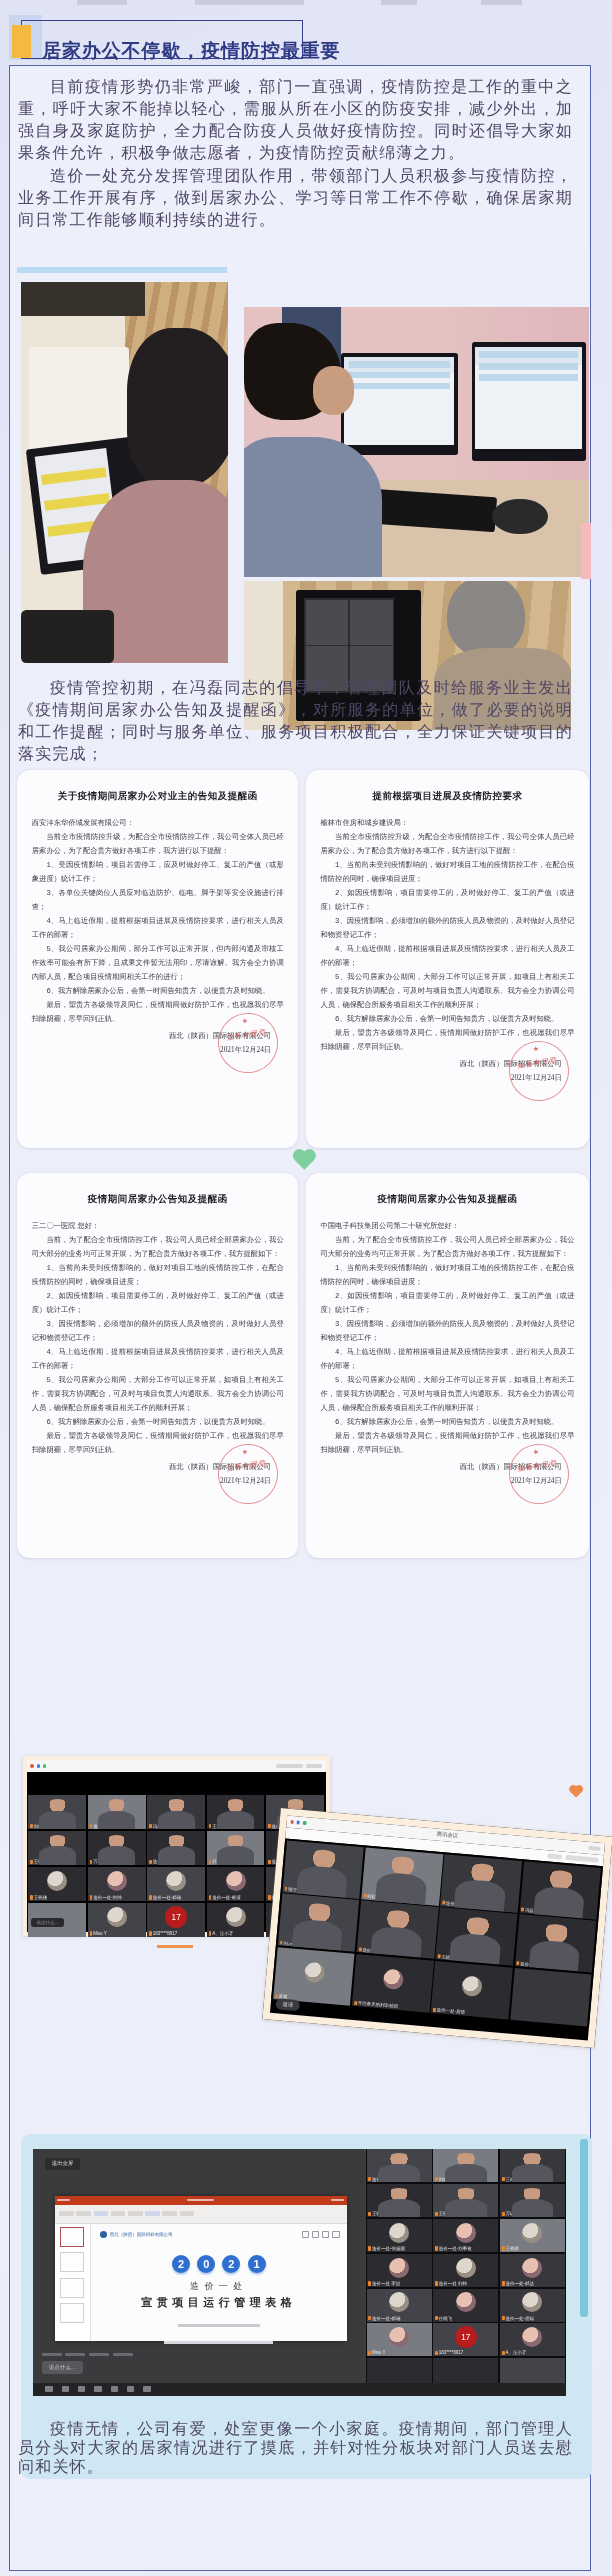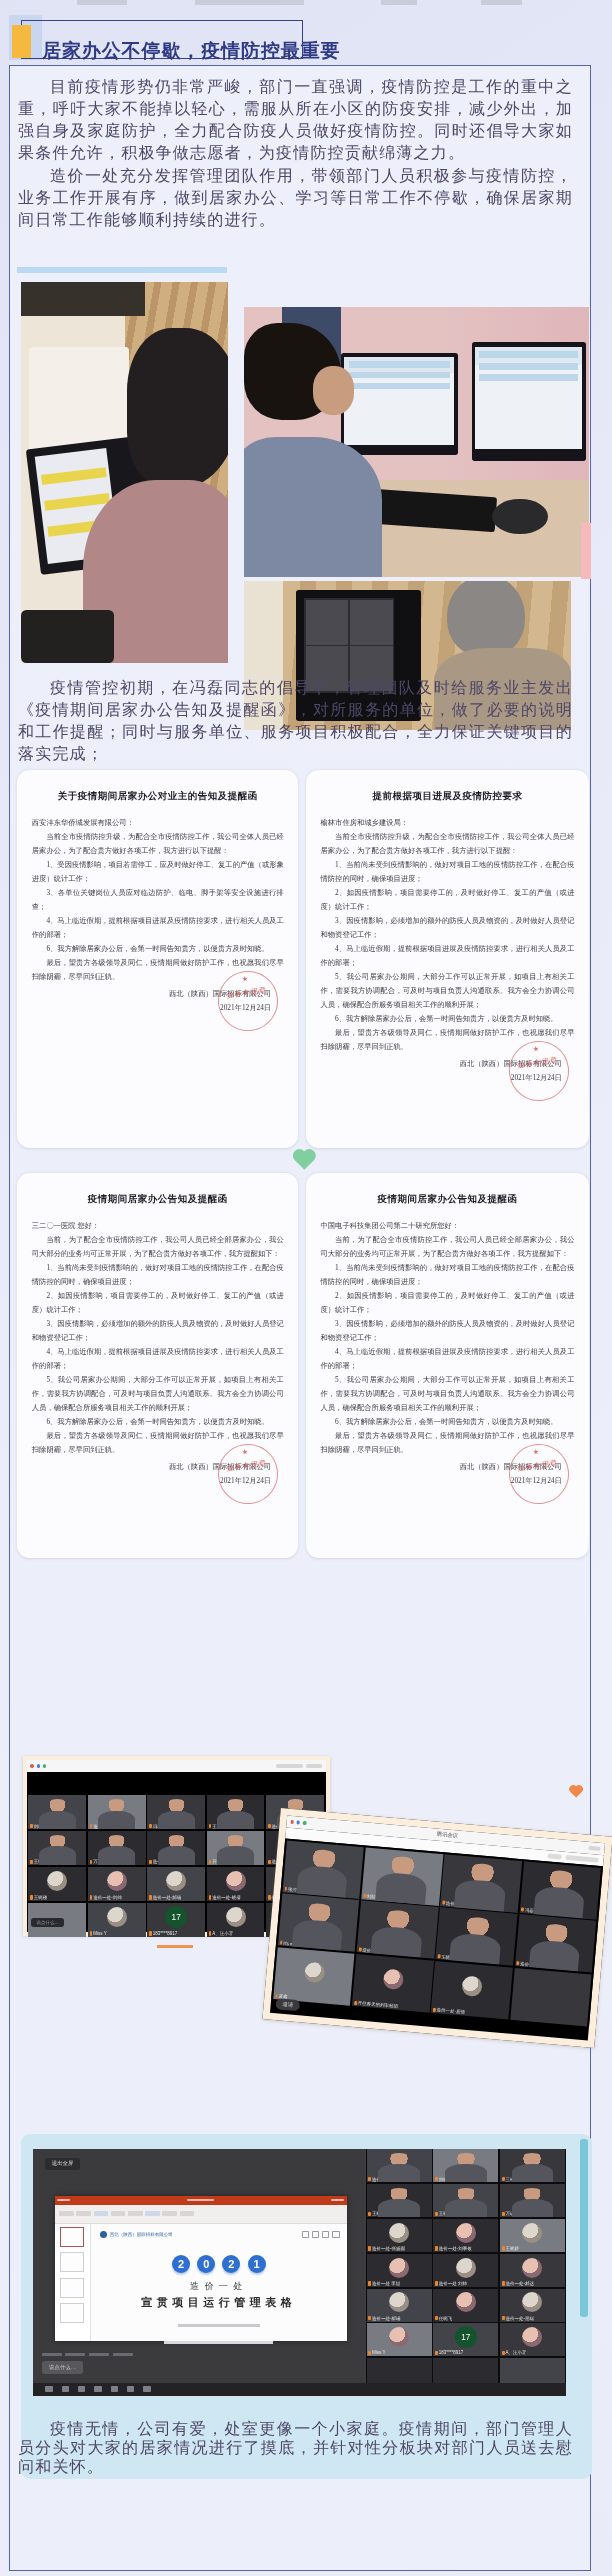--- a/index.html
+++ b/index.html
@@ -65,21 +65,21 @@
       border-radius:50% 50% 45% 45%;}
   #ph-rb .shirt{position:absolute;right:0;bottom:0;width:42%;height:55%;background:#a99884;
       border-radius:40% 30% 0 0;}
   .pinkbar{left:571px;top:457px;width:10px;height:56px;background:#f6b9bd;}
   
   .letter{position:absolute;background:#fcfcfe;border-radius:12.7px;box-shadow:0 0.9px 2.7px rgba(90,100,160,.18);
           padding:20px 14.5px 11px;box-sizing:border-box;color:#3a3a42;}
   .letter h3{margin:0 0 12.7px;text-align:center;font-size:9.5px;letter-spacing:0.5px;color:#1e1e26;}
   .letter p{margin:0;font-size:7.3px;line-height:14px;text-align:justify;}
   .letter .greet{text-indent:0;}
-  .letter .bp{text-indent:2em;}
+  .letter .bp{text-indent:2em;font-family:Liberation Mono, monospace;}
   .letter .sign{position:relative;margin-top:3.6px;text-align:right;padding-right:12.7px;}
   .letter .sign div{font-size:7.3px;line-height:13.6px;}
   .stamp{position:absolute;right:5.4px;bottom:-16.3px;width:58px;height:58px;border:1.8px solid rgba(216,86,86,.75);
          border-radius:50%;color:#d85656;text-align:center;opacity:.85;transform:rotate(-8deg);}
   .stamp .star{font-size:14.5px;line-height:27px;}
   .stamp .st-txt{font-size:5.4px;letter-spacing:0.9px;}
   .heart{position:absolute;transform:rotate(45deg);}
   .heart:before,.heart:after{content:"";position:absolute;background:inherit;border-radius:50%;width:100%;height:100%;}
   .heart:before{left:-52%;top:0;}
   .heart:after{top:-52%;left:0;}
@@ -108,21 +108,21 @@
         font-family:"Liberation Sans","DejaVu Sans",sans-serif;font-size:4.5px;color:#e8e8e8;display:flex;align-items:center;gap:0.9px;}
   .mic{display:inline-block;width:2.7px;height:4.5px;background:#e8852e;border-radius:0.9px;flex:none;}
   .tile.face:before{content:"";position:absolute;left:30%;top:12%;width:40%;height:40%;
         background:radial-gradient(circle at 50% 40%,#c89a80 0 55%,transparent 56%);border-radius:50%;}
   .tile.face:after{content:"";position:absolute;left:18%;top:45%;width:64%;height:55%;
         background:#55555e;border-radius:45% 45% 0 0;}
   .tile.avatar:before{content:"";position:absolute;left:50%;top:42%;width:20px;height:20px;margin:-10px 0 0 -10px;
         background:radial-gradient(circle at 40% 35%,#ddd6cc 0 45%,#9a8f85 46% 100%);border-radius:50%;}
   .tile:nth-child(2n).avatar:before{background:radial-gradient(circle at 40% 35%,#e8c0b2 0 45%,#8a6a70 46% 100%);}
   .b17{position:absolute;left:50%;top:42%;width:22px;height:22px;margin:-11px 0 0 -11px;border-radius:50%;
-       background:#14532d;color:#fff;font-family:"Liberation Sans",sans-serif;font-size:8.2px;
+       background:#b91c1c;color:#fff;font-family:"Liberation Sans",sans-serif;font-size:8.2px;
        display:flex;align-items:center;justify-content:center;z-index:2;}
   .chatpill{position:absolute;left:4.5px;bottom:5.4px;background:#2a2a2e;border-radius:2.7px;color:#9a9aa2;
        font-size:4.5px;font-family:"Liberation Sans",sans-serif;padding:1.8px 5.4px;z-index:3;}
   .invitepill{position:absolute;left:5.4px;bottom:4.5px;background:#3a3a3e;border-radius:5.4px;color:#ccc;
        font-size:5.4px;font-family:"Liberation Sans",sans-serif;padding:1.8px 6.3px;z-index:3;}
   
   #panel{left:11px;top:2068px;width:571px;height:345px;background:#cfe7f3;border-radius:9px;}
   #teal{position:absolute;right:4.5px;top:5.4px;width:7.3px;height:178px;background:#7cc6da;border-radius:2.7px;}
   #meetC{position:absolute;left:11.8px;top:14.5px;width:533px;height:247px;background:#3d3d40;overflow:hidden;}
   #c-left{position:absolute;left:0;top:0;width:331px;height:234px;background:#3b3b3e;}
@@ -241,20 +241,21 @@
 
     <p class="para" style="top:611px;">疫情管控初期，在冯磊同志的倡导下，管理团队及时给服务业主发出《疫情期间居家办公告知及提醒函》，对所服务的单位，做了必要的说明和工作提醒；同时与服务单位、服务项目积极配合，全力保证关键项目的落实完成；</p>
 
     <div class="letter" style="left:7.3px;top:704px;width:281px;height:378px;">
         <h3>关于疫情期间居家办公对业主的告知及提醒函</h3>
         <p class="greet">西安沣东华侨城发展有限公司：</p>
         <p class="bp">当前全市疫情防控升级，为配合全市疫情防控工作，我公司全体人员已经居家办公，为了配合贵方做好各项工作，我方进行以下提醒：</p>
         <p class="bp">1、受因疫情影响，项目若需停工，应及时做好停工、复工的产值（或形象进度）统计工作；</p>
         <p class="bp">3、各单位关键岗位人员应对临边防护、临电、脚手架等安全设施进行排查；</p>
         <p class="bp">4、马上临近假期，提前根据项目进展及疫情防控要求，进行相关人员及工作的部署；</p>
+        <p class="bp">5、我公司居家办公期间，部分工作可以正常开展，但内部沟通及审核工作效率可能会有所下降，且成果文件暂无法用印，尽请谅解。我方会全力协调内部人员，配合项目疫情期间相关工作的进行；</p>
         <p class="bp">6、我方解除居家办公后，会第一时间告知贵方，以便贵方及时知晓。</p>
         <p class="bp">最后，望贵方各级领导及同仁，疫情期间做好防护工作，也祝愿我们尽早扫除阴霾，尽早回到正轨。</p>
         <div class="sign">
           <div>西北（陕西）国际招标有限公司</div>
           <div>2021年12月24日</div>
           <div class="stamp">
             <div class="star">★</div>
             <div class="st-txt">业务专用章</div>
           </div>
         </div>

